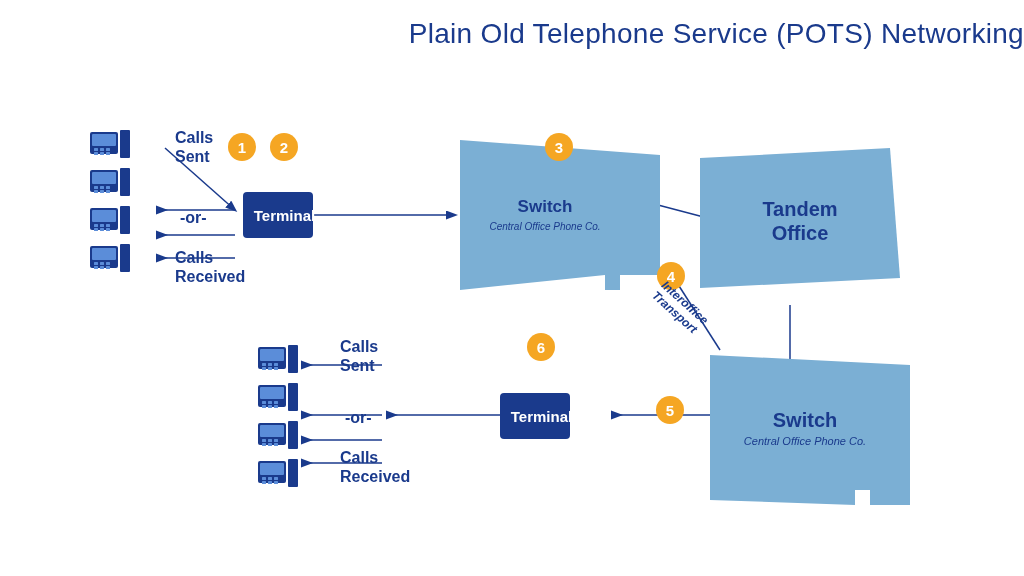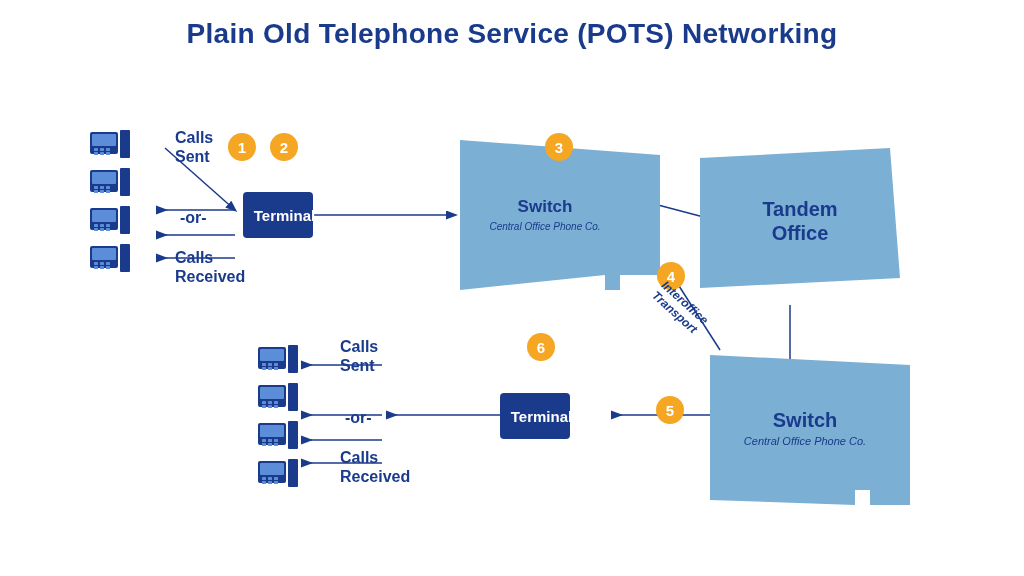--- a/index.html
+++ b/index.html
@@ -11,24 +11,24 @@
       overflow: hidden;
       position: relative;
     }
     .diagram {
       width: 1024px;
       height: 576px;
       position: relative;
       background: #fff;
     }
     .title {
-      text-align: center;
+      text-align: right;
       color: #1a3a8c;
       font-size: 28px;
-      font-weight: bold;
+      font-weight: normal;
       padding-top: 18px;
       letter-spacing: 0.3px;
     }
     .badge {
       display: inline-flex;
       align-items: center;
       justify-content: center;
       width: 28px;
       height: 28px;
       border-radius: 50%;

